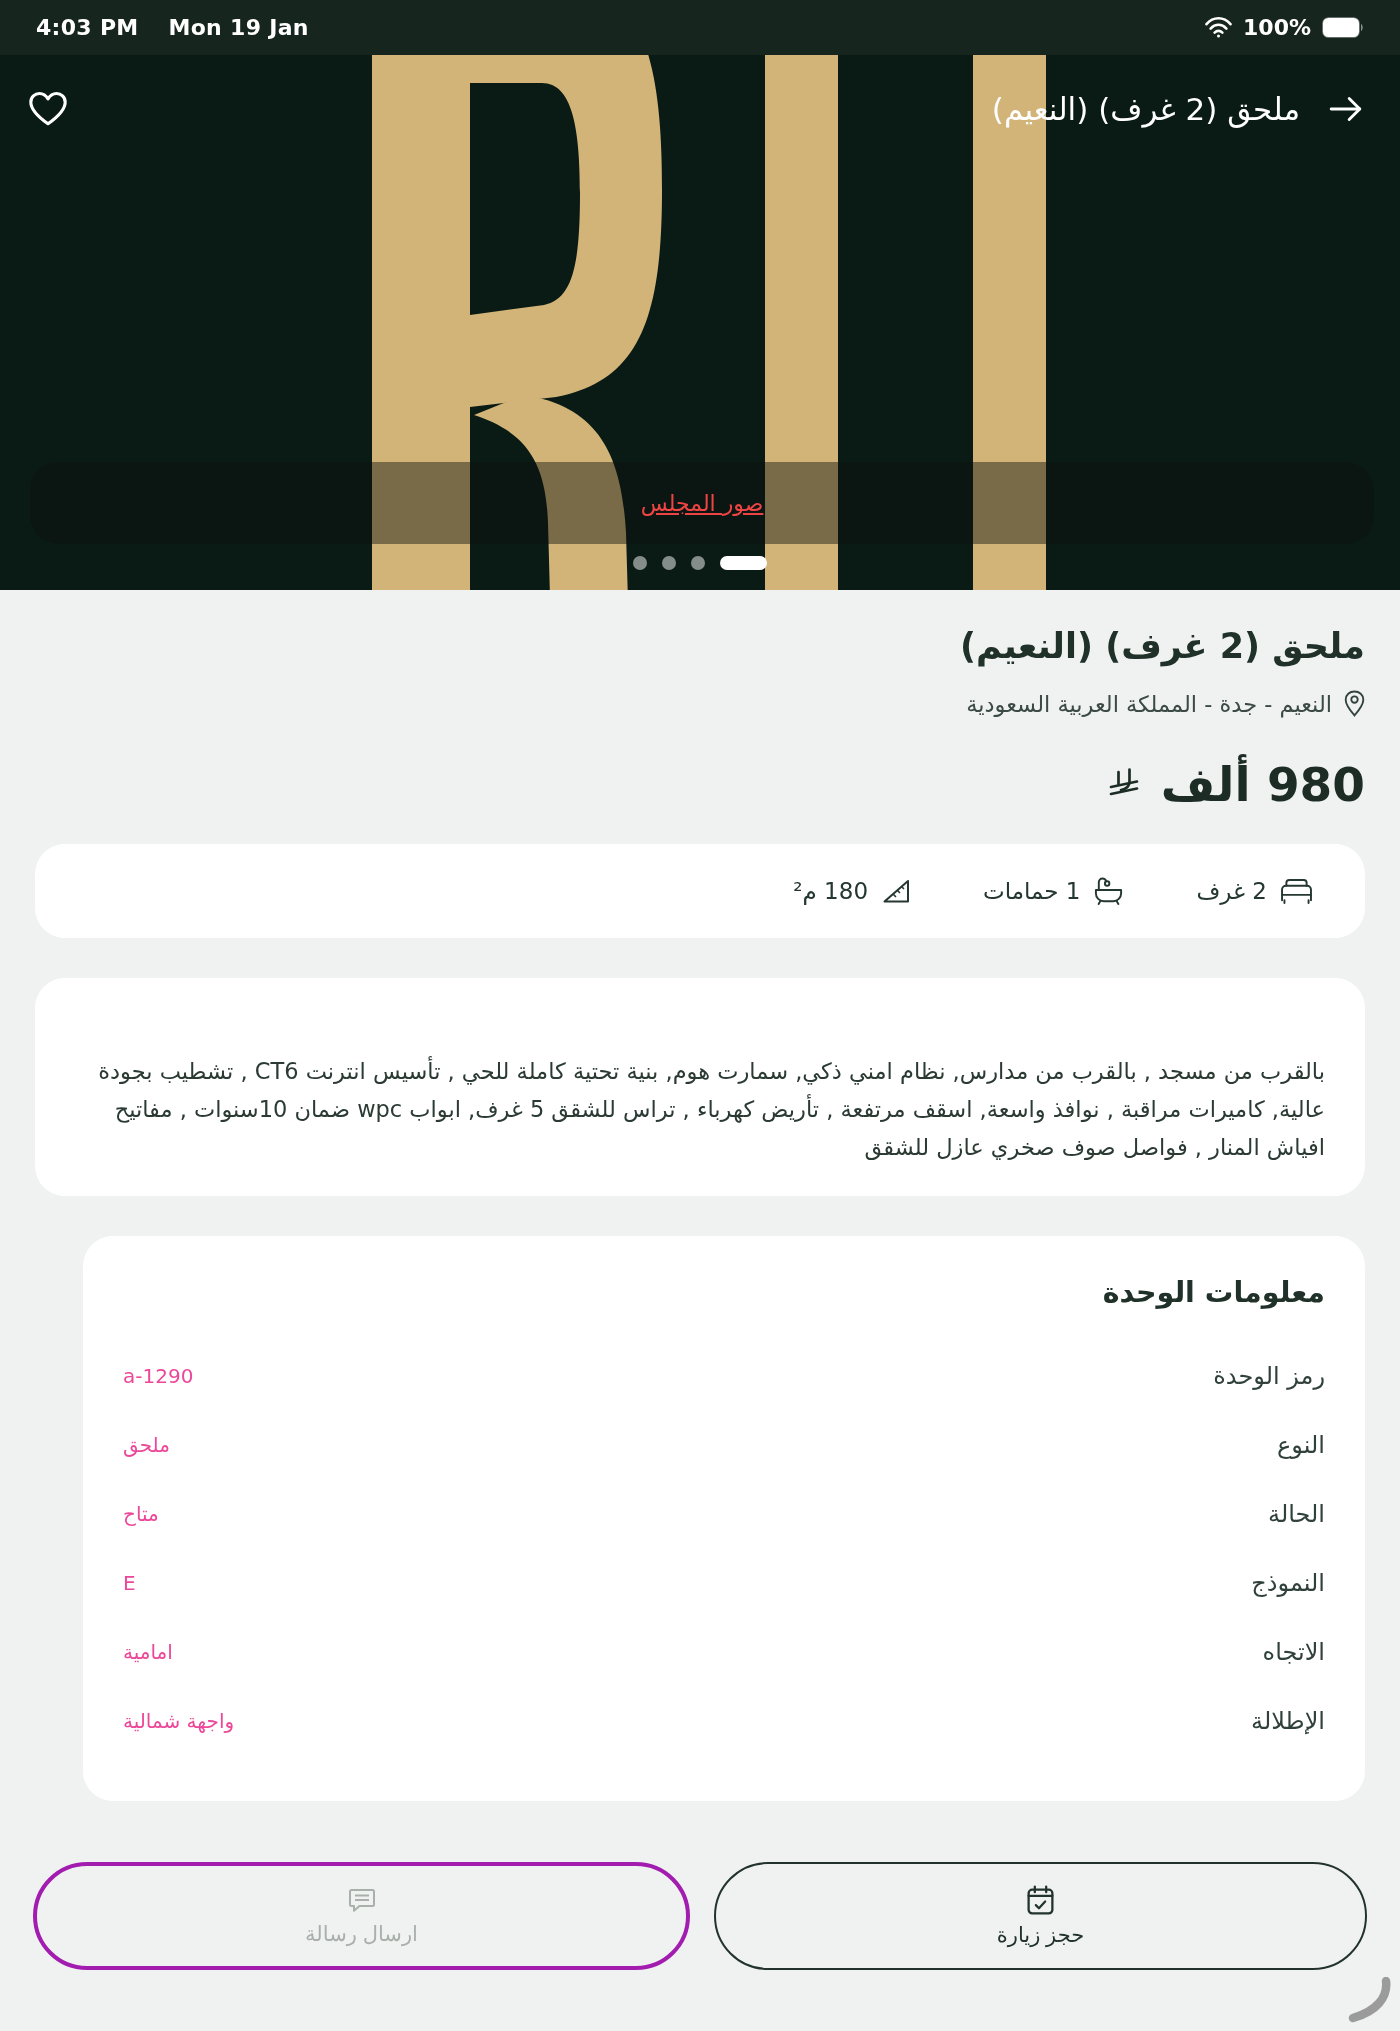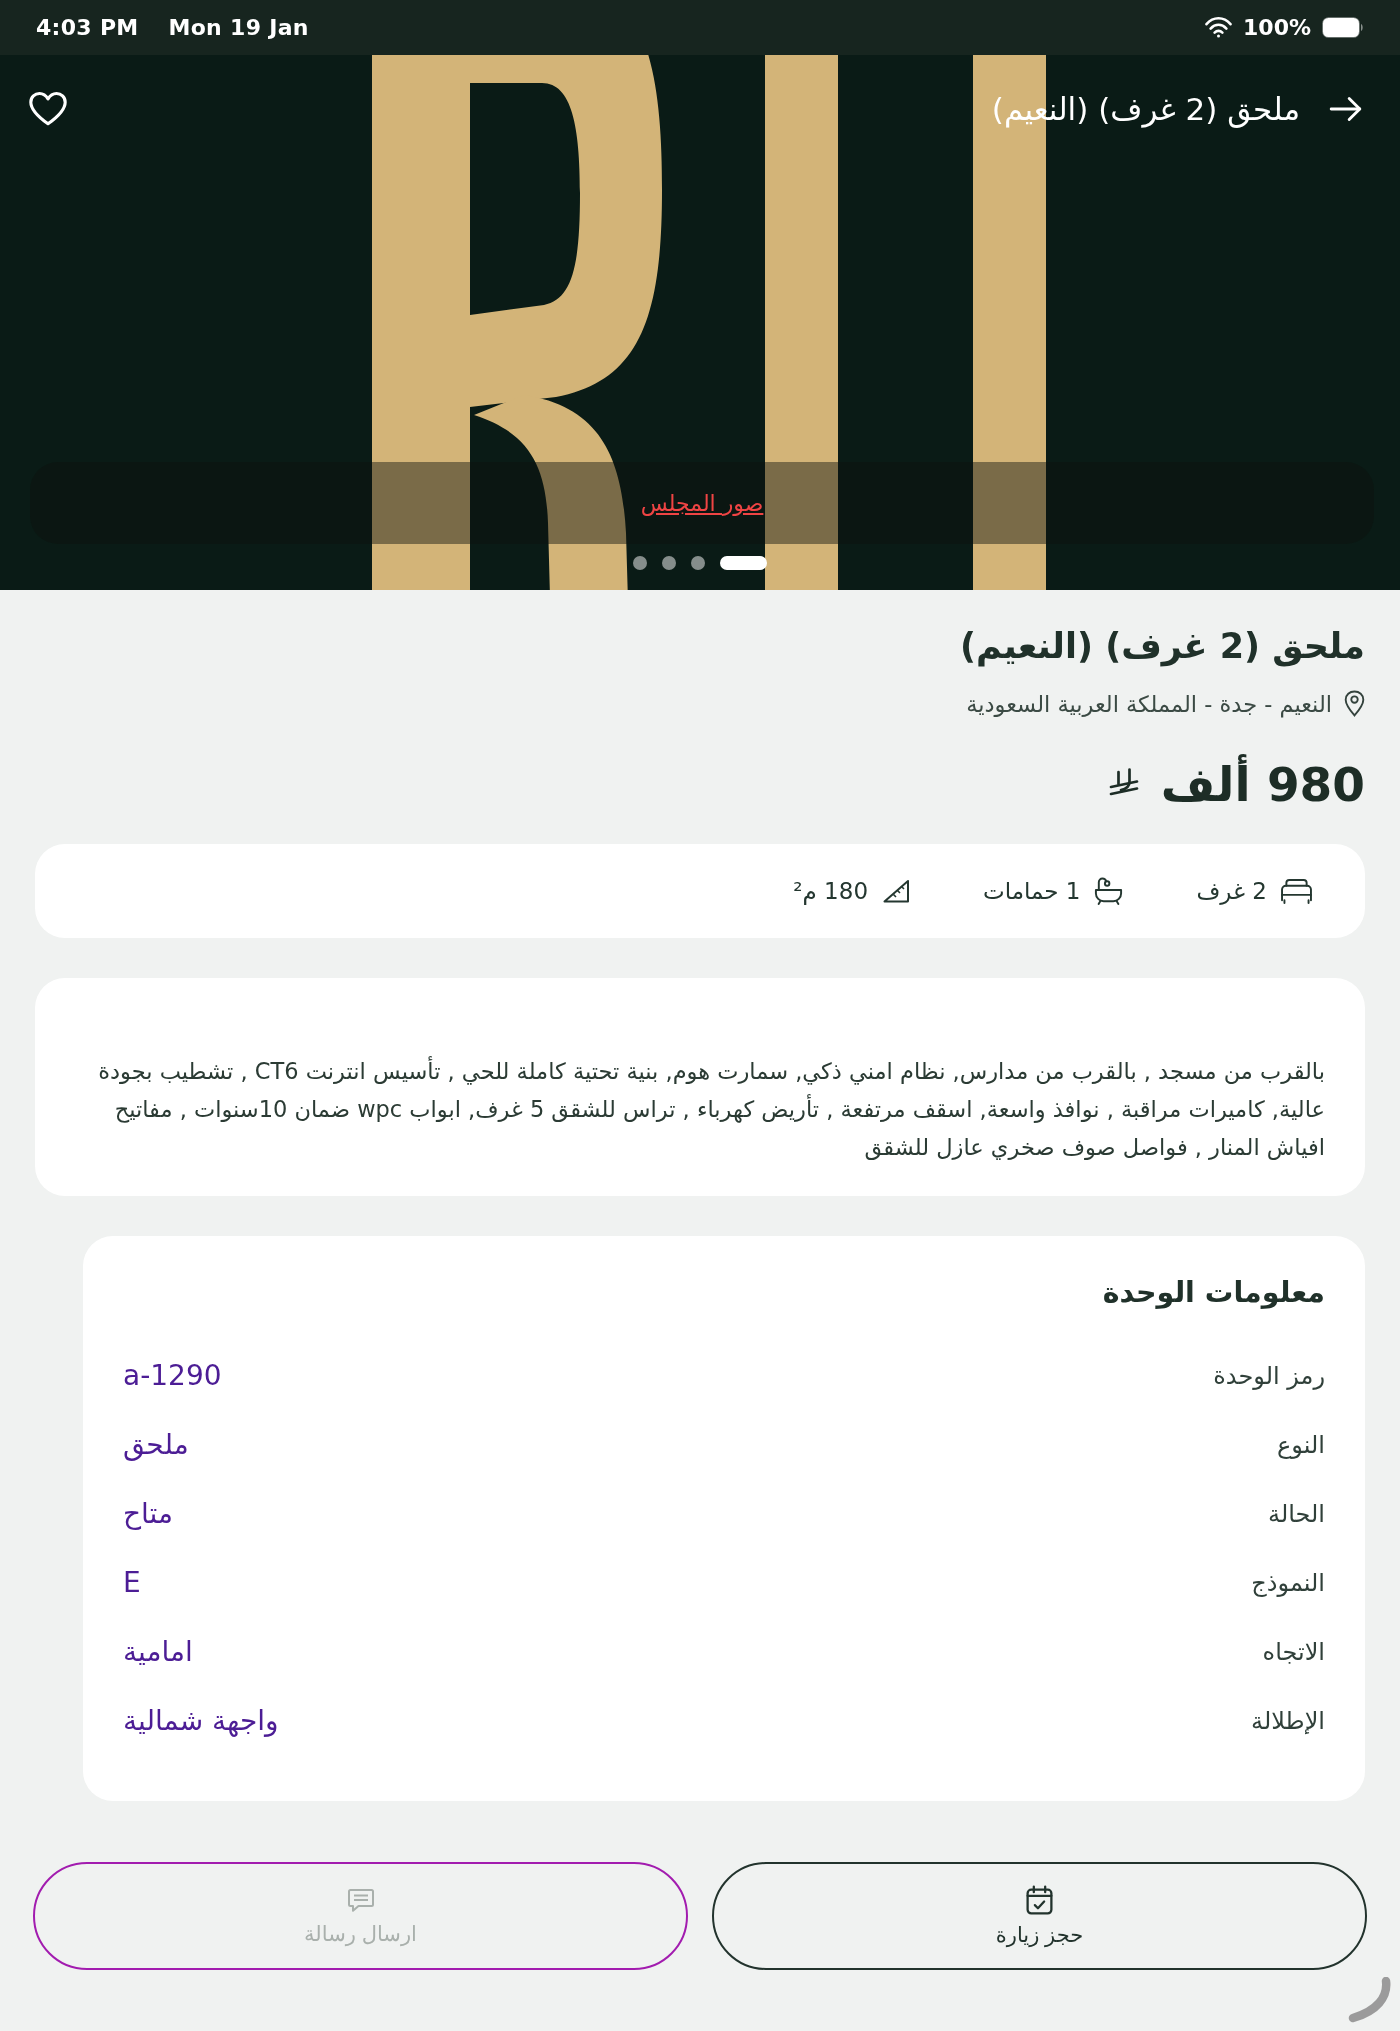--- a/index.html
+++ b/index.html
@@ -48,33 +48,33 @@
   .specs-card{margin-top:32px;height:94px;display:flex;align-items:center;padding:0 52px;gap:72px;box-sizing:border-box;}
   .spec{display:flex;align-items:center;gap:13px;font-size:23px;color:#243730;}
   .features-card{margin-top:40px;padding:36px 40px 30px;box-sizing:border-box;}
   .card-heading{font-size:27px;font-weight:600;color:#20312a;text-align:right;}
   .features-text{margin:38px 0 0;font-size:22.5px;line-height:38px;color:#2b3b34;text-align:right;}
   .unit-card{margin-top:40px;padding:40px 40px 46px;box-sizing:border-box;margin-left:48px;}
   .unit-card .card-heading{font-size:28.5px;}
   .unit-rows{margin-top:32px;}
   .unit-row{display:flex;align-items:center;justify-content:space-between;height:69px;}
   .unit-label{font-size:24px;color:#30403a;}
-  .unit-value{font-size:28px;color:#4c1d95;direction:ltr;}
+  .unit-value{font-size:20px;color:#ec4899;direction:ltr;}
   
   .actions-bar{
     position:absolute;left:33px;right:33px;top:1862px;
     display:flex;gap:24px;direction:rtl;
   }
   .action-btn{
     flex:1;height:108px;border-radius:54px;box-sizing:border-box;
     display:flex;flex-direction:column;align-items:center;justify-content:center;gap:7px;
     background:transparent;font-size:21px;
   }
   .btn-primary{border:2.5px solid #22332d;color:#22332d;}
-  .btn-disabled{border:2px solid #a21caf;color:#a9b0ac;}
+  .btn-disabled{border:4px solid #a21caf;color:#a9b0ac;}
   .corner-arc{position:absolute;right:5px;bottom:6px;}
   .ico{display:block;}
 </style>
 </head>
 <body>
 
 <div class="screen">
 
   <div class="status-bar">
     <div class="status-left">

